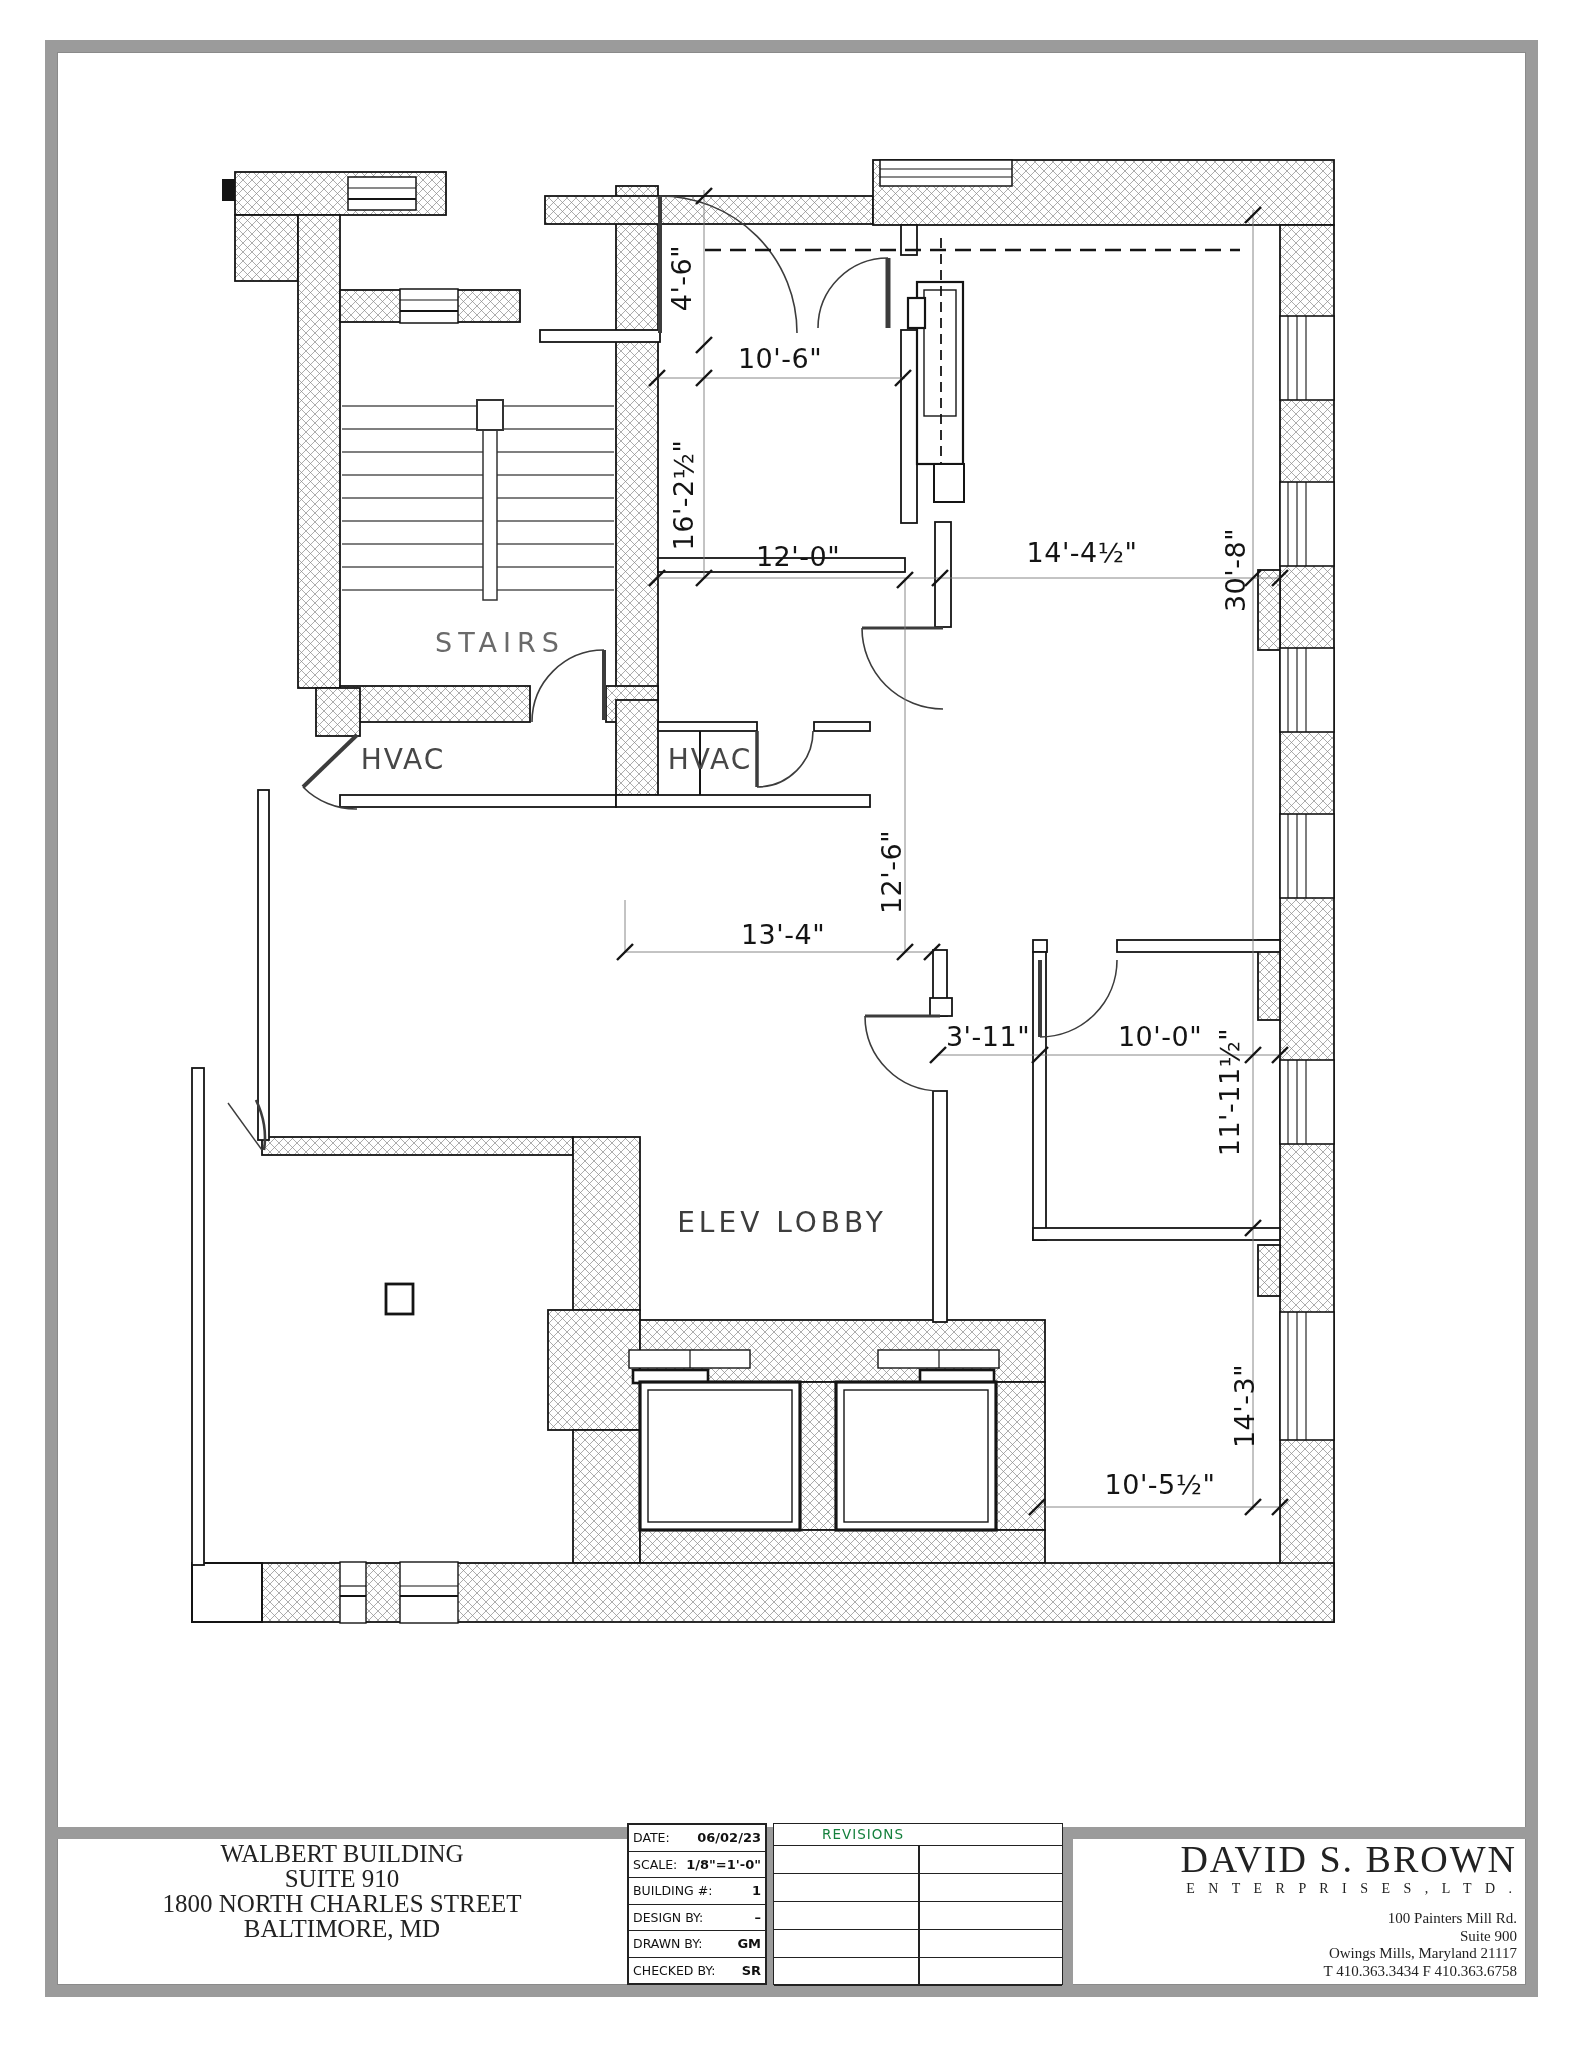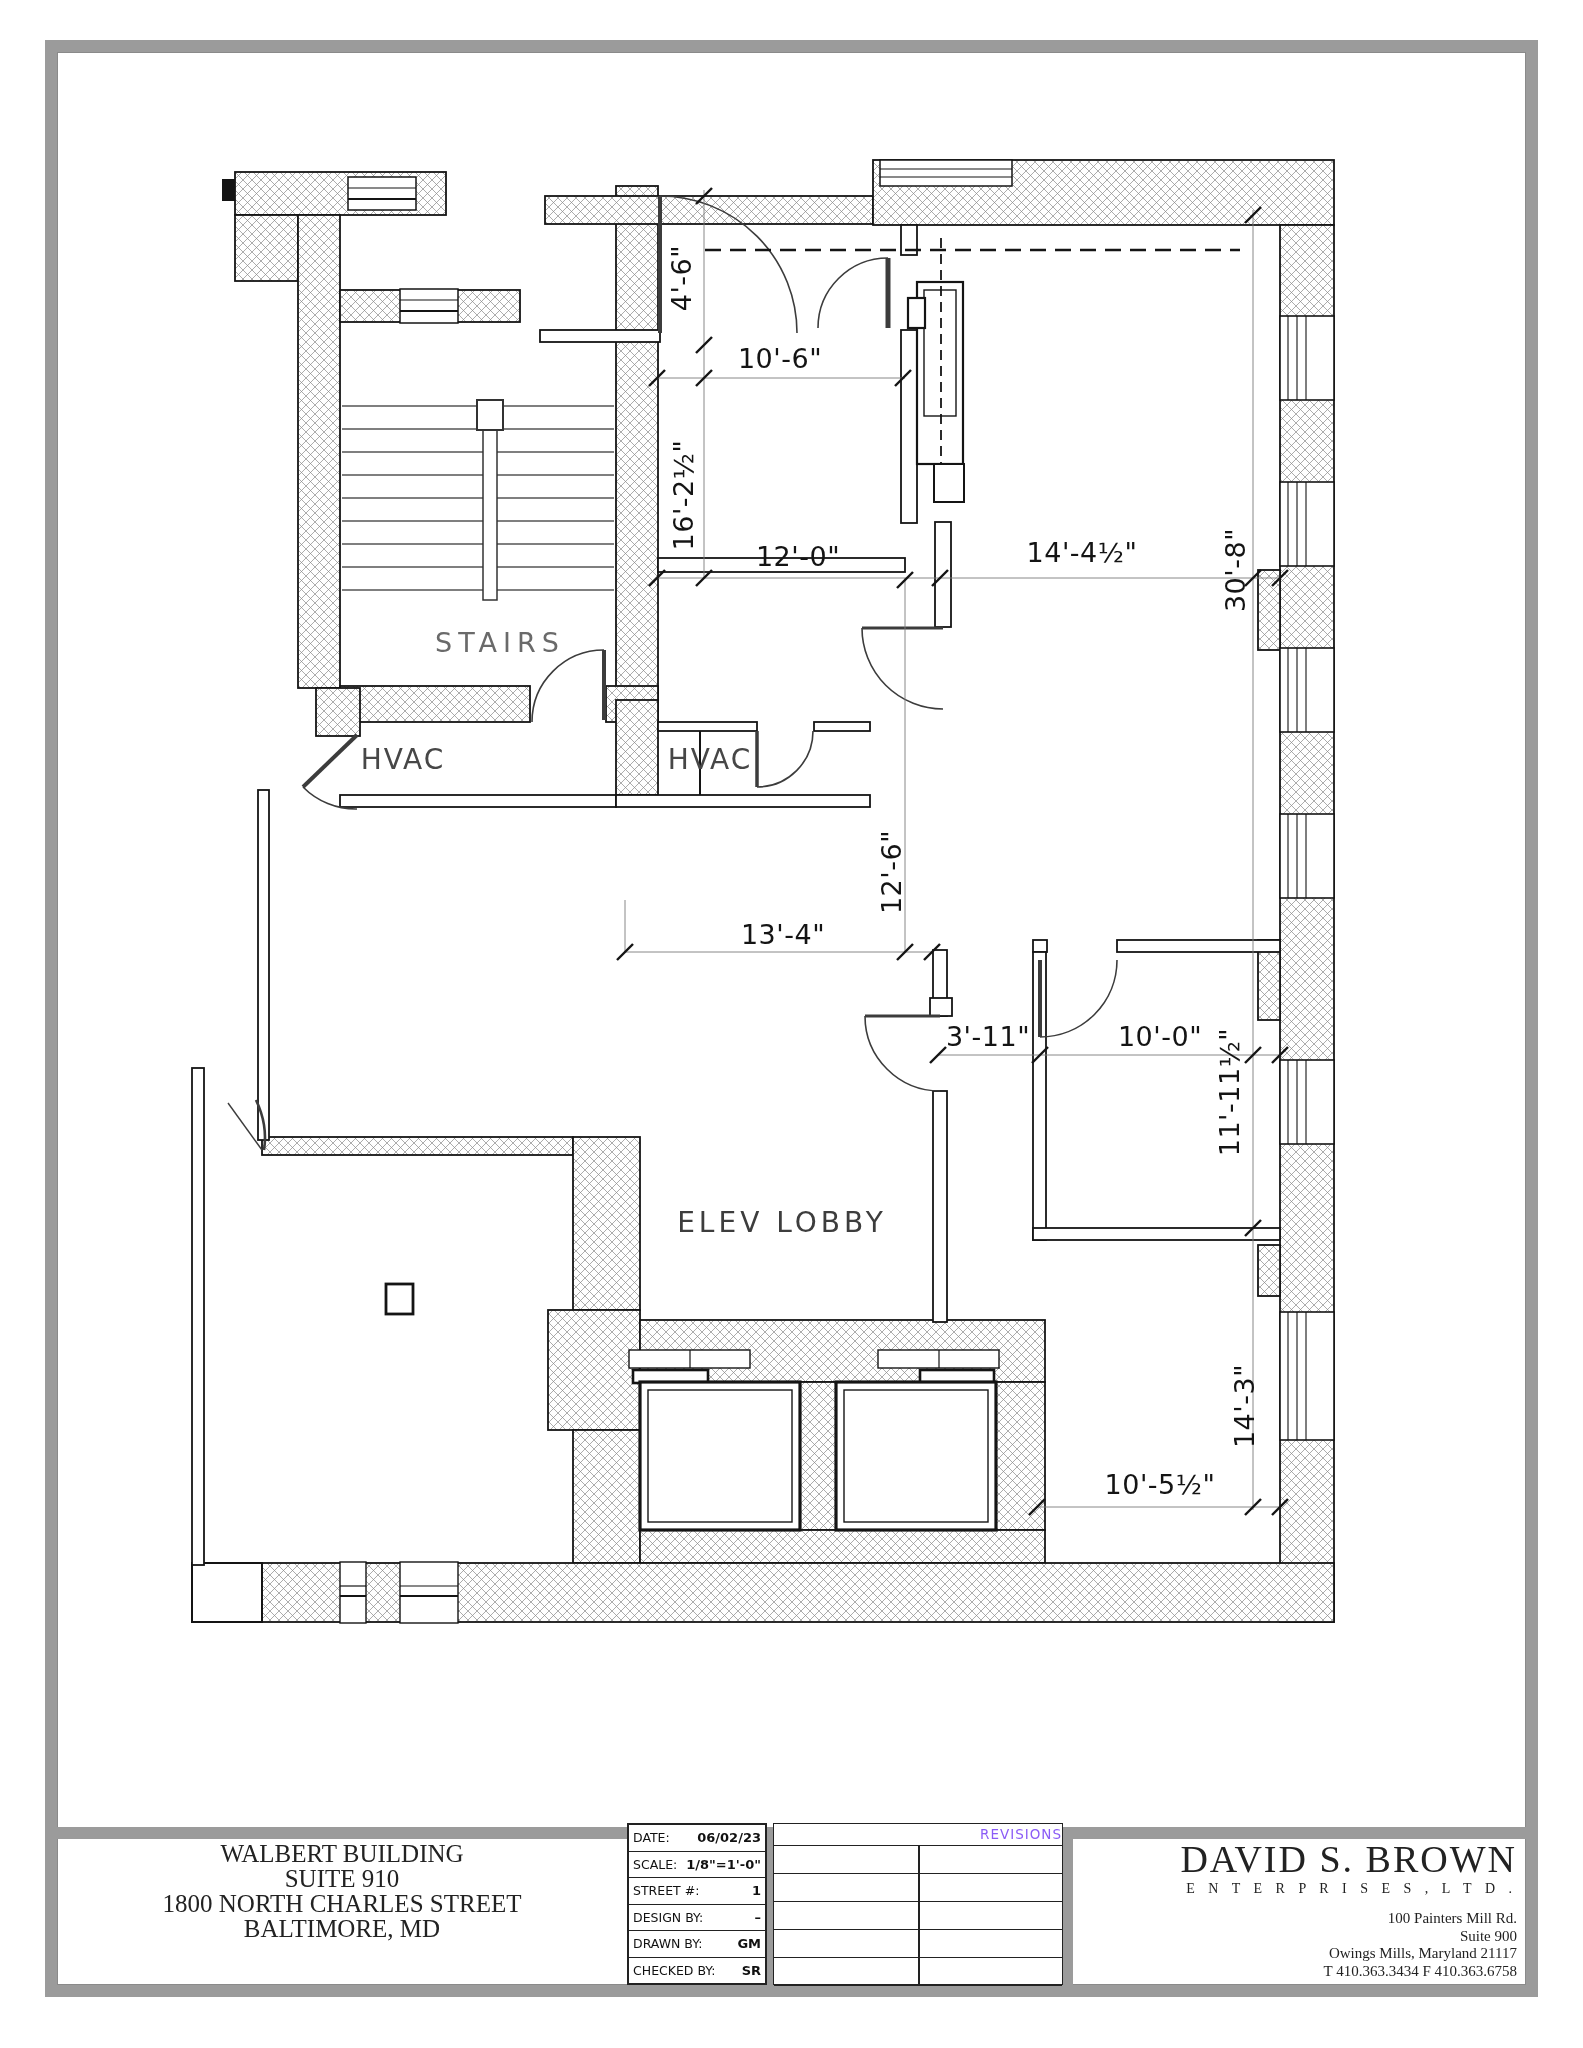--- a/index.html
+++ b/index.html
@@ -20,21 +20,21 @@
   .tb-left .l1{font-size:41px;line-height:40px;letter-spacing:1px;}
   .tb-left .ln{font-size:25px;line-height:25px;}
   .tb-info{position:absolute;left:627px;top:1823px;width:140px;height:162px;border:2px solid #222;
            box-sizing:border-box;display:flex;flex-direction:column;background:#fff;}
   .tb-info .row{flex:1;display:flex;justify-content:space-between;align-items:center;
                 border-bottom:1.5px solid #222;padding:0 4px;font-size:12.5px;color:#111;}
   .tb-info .row:last-child{border-bottom:none;}
   .tb-info .val{font-weight:700;font-size:13px;}
   .tb-rev{position:absolute;left:773px;top:1823px;width:290px;height:162px;border:1.5px solid #222;
           box-sizing:border-box;background:#fff;}
-  .tb-rev .hdr{height:21px;line-height:20px;text-align:right;font-size:13.5px;color:#8b5cf6;
+  .tb-rev .hdr{height:21px;line-height:20px;text-align:left;font-size:13.5px;color:#15803d;
                border-bottom:1.3px solid #222;letter-spacing:1px;padding-left:48px;}
   .tb-rev .rrow{height:27px;border-bottom:1.3px solid #222;}
   .tb-rev .rrow:last-child{border-bottom:none;}
   .tb-rev .vline{position:absolute;left:50%;top:21px;bottom:0;width:1.5px;background:#222;}
   .tb-co{position:absolute;left:1073px;top:1840px;width:444px;text-align:right;
          font-family:"Liberation Serif",serif;color:#222;}
   .co-name{font-size:38px;line-height:38px;letter-spacing:2px;}
   .co-sub{font-size:14px;letter-spacing:5px;margin-top:3px;}
   .co-addr{font-size:15px;line-height:17.5px;margin-top:13px;}
 </style>
@@ -330,21 +330,21 @@
 <div class="tb-info">
   <div class="row">
     <span>DATE:</span>
     <span class="val">06/02/23</span>
   </div>
   <div class="row">
     <span>SCALE:</span>
     <span class="val">1/8"=1'-0"</span>
   </div>
   <div class="row">
-    <span>STREET #:</span>
+    <span>BUILDING #:</span>
     <span class="val">1</span>
   </div>
   <div class="row">
     <span>DESIGN BY:</span>
     <span class="val">–</span>
   </div>
   <div class="row">
     <span>DRAWN BY:</span>
     <span class="val">GM</span>
   </div>

